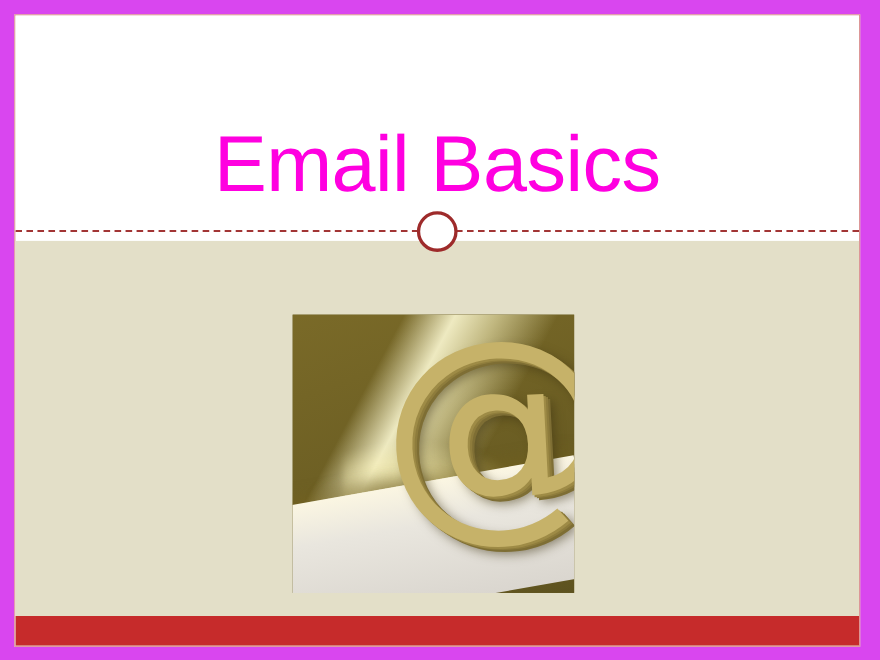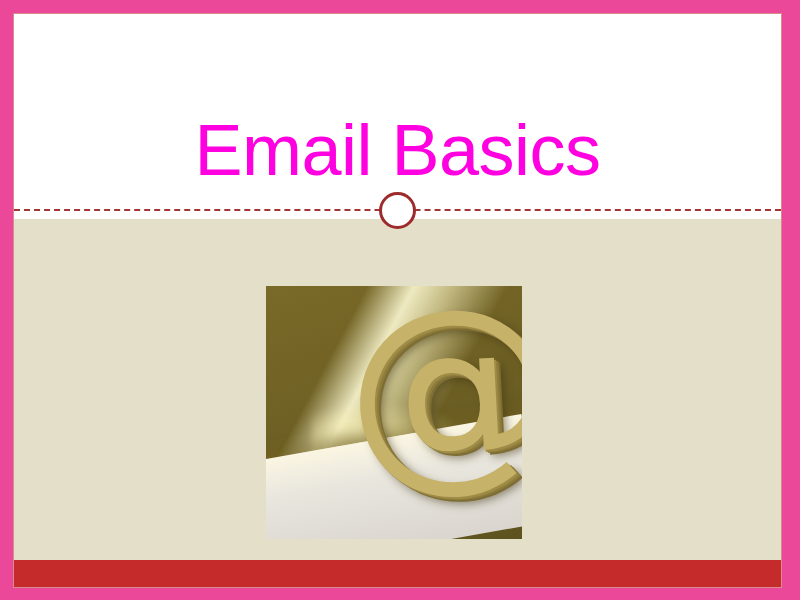--- a/index.html
+++ b/index.html
@@ -9,21 +9,21 @@
     height: 600px;
     background: #ffffff;
     font-family: "Liberation Sans", sans-serif;
     overflow: hidden;
   }
 
   #slide-root {
     position: relative;
     width: 800px;
     height: 600px;
-    background: #ec4899;
+    background: #d946ef;
   }
 
   
   #slide-frame {
     position: absolute;
     left: 13px;
     top: 13px;
     width: 769px;
     height: 575px;
     border: 1.2px solid #D98B8B;

